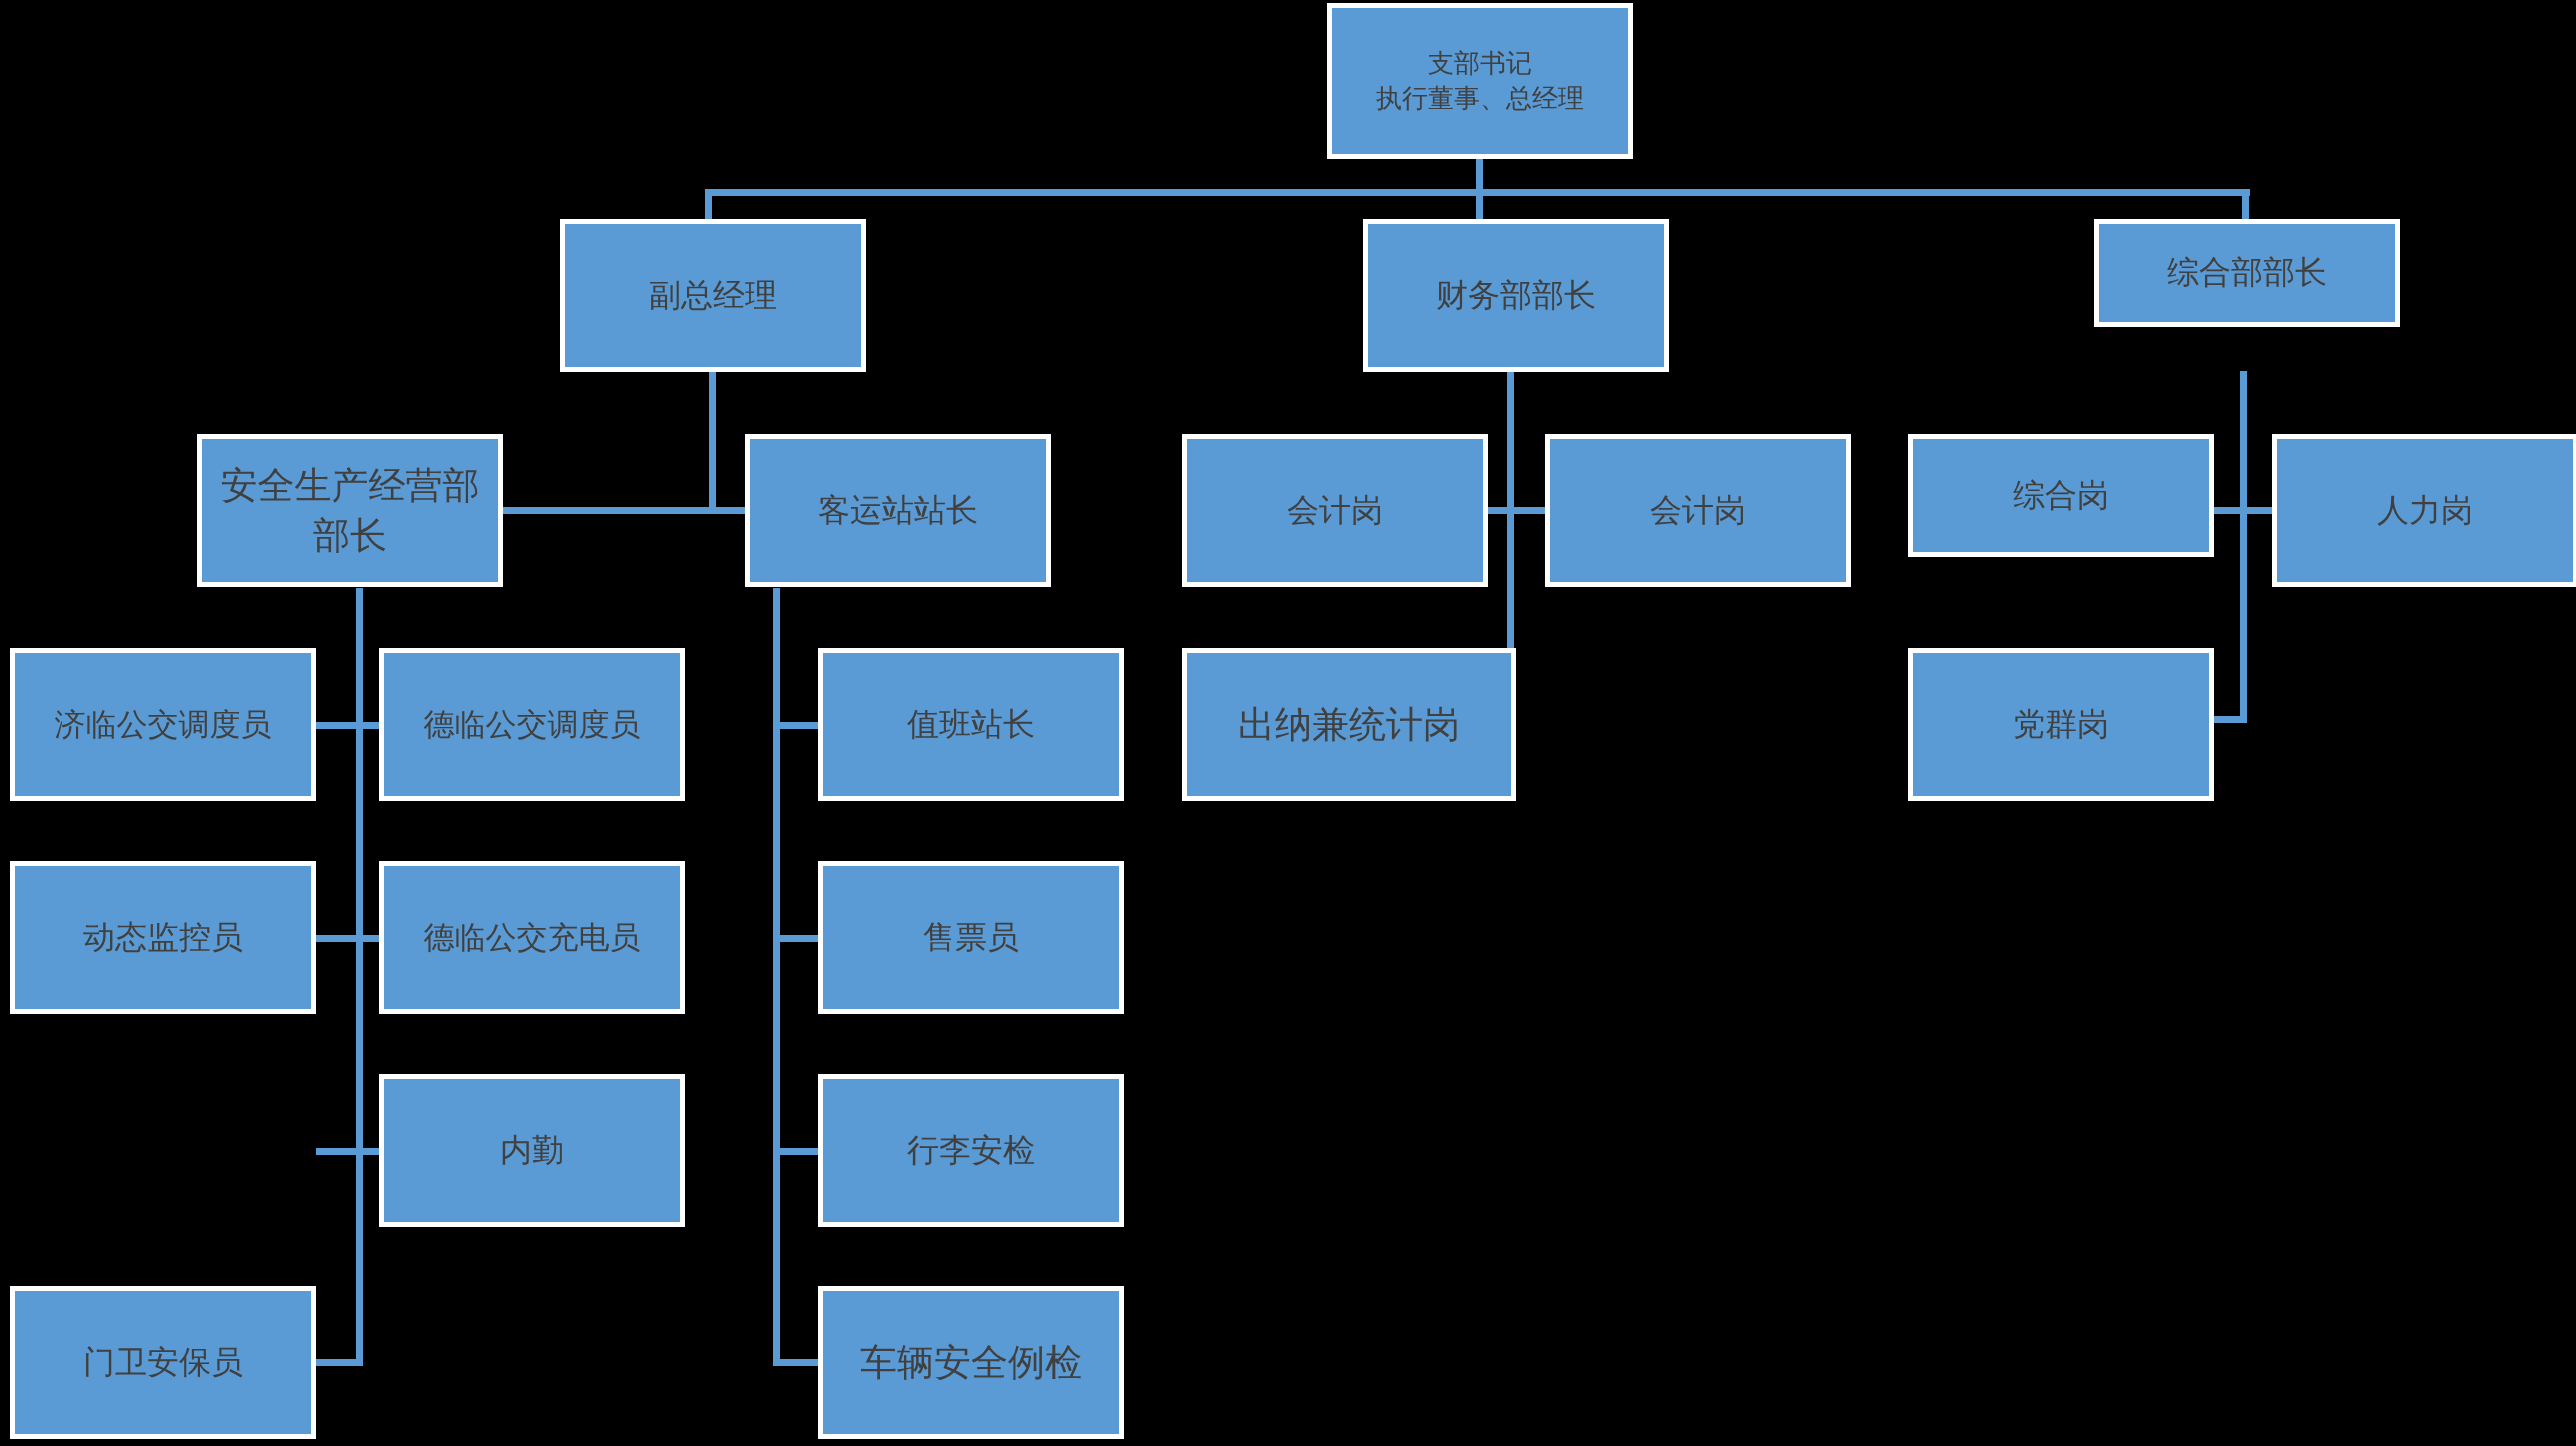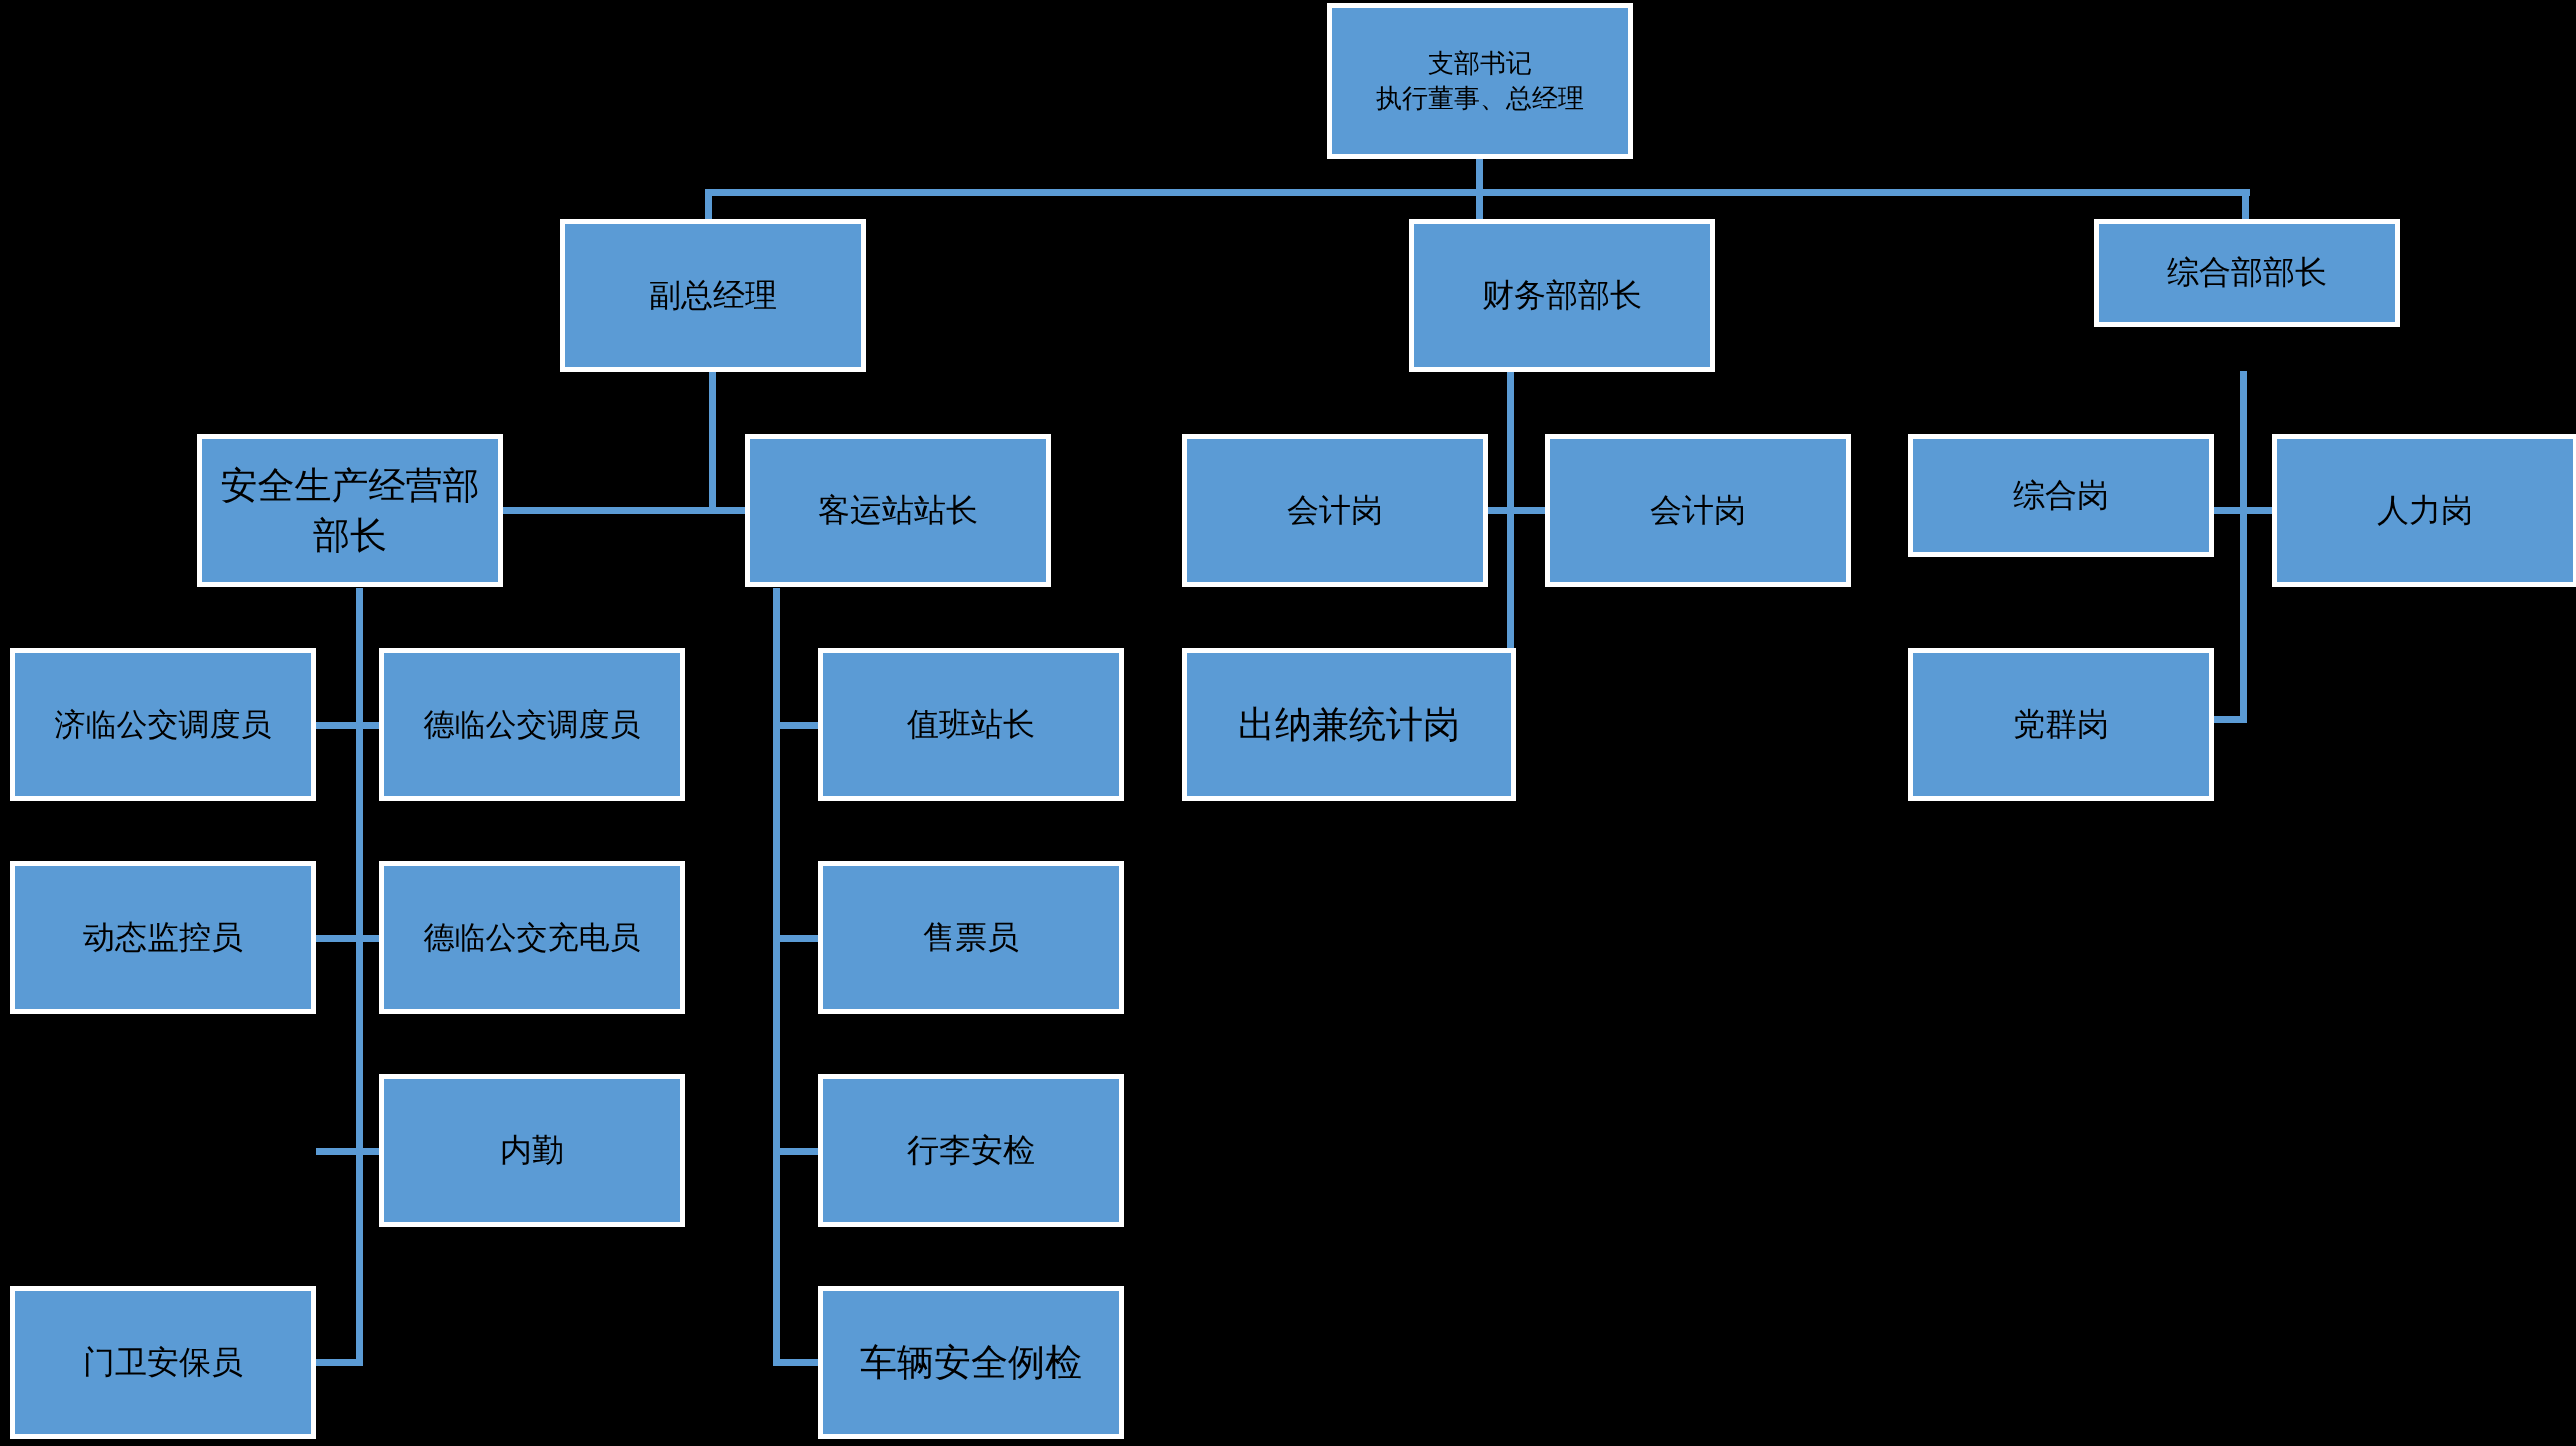--- a/index.html
+++ b/index.html
@@ -19,21 +19,21 @@
   }
   .node {
     position: absolute;
     background: #5B9BD5;
     border: 5.8px solid #FFFFFF;
     box-sizing: border-box;
     display: flex;
     align-items: center;
     justify-content: center;
     text-align: center;
-    color: #000000;
+    color: #404040;
     line-height: 1.35;
     z-index: 3;
     padding: 3.3px 6.6px;
     word-break: break-all;
   }
   .node .label {
     display: block;
     width: 100%;
   }
   .node .sub {
@@ -94,21 +94,21 @@
     <span>
       <span class="label">支部书记</span>
       <span class="sub">执行董事、总经理</span>
     </span>
   </div>
 
   <div class="node fs-lg" style="left:560px; top:219px; width:306px; height:153px;">
     <span class="label">副总经理</span>
   </div>
 
-  <div class="node fs-lg" style="left:1363px; top:219px; width:306px; height:153px;margin-left:46px;">
+  <div class="node fs-lg" style="left:1363px; top:219px; width:306px; height:153px;">
     <span class="label">财务部部长</span>
   </div>
 
   <div class="node fs-lg" style="left:2094px; top:219px; width:306px; height:108px;">
     <span class="label">综合部部长</span>
   </div>
 
   <div class="node fs-md" style="left:197px; top:434px; width:306px; height:153px;">
     <span class="label">安全生产经营部部长</span>
   </div>

